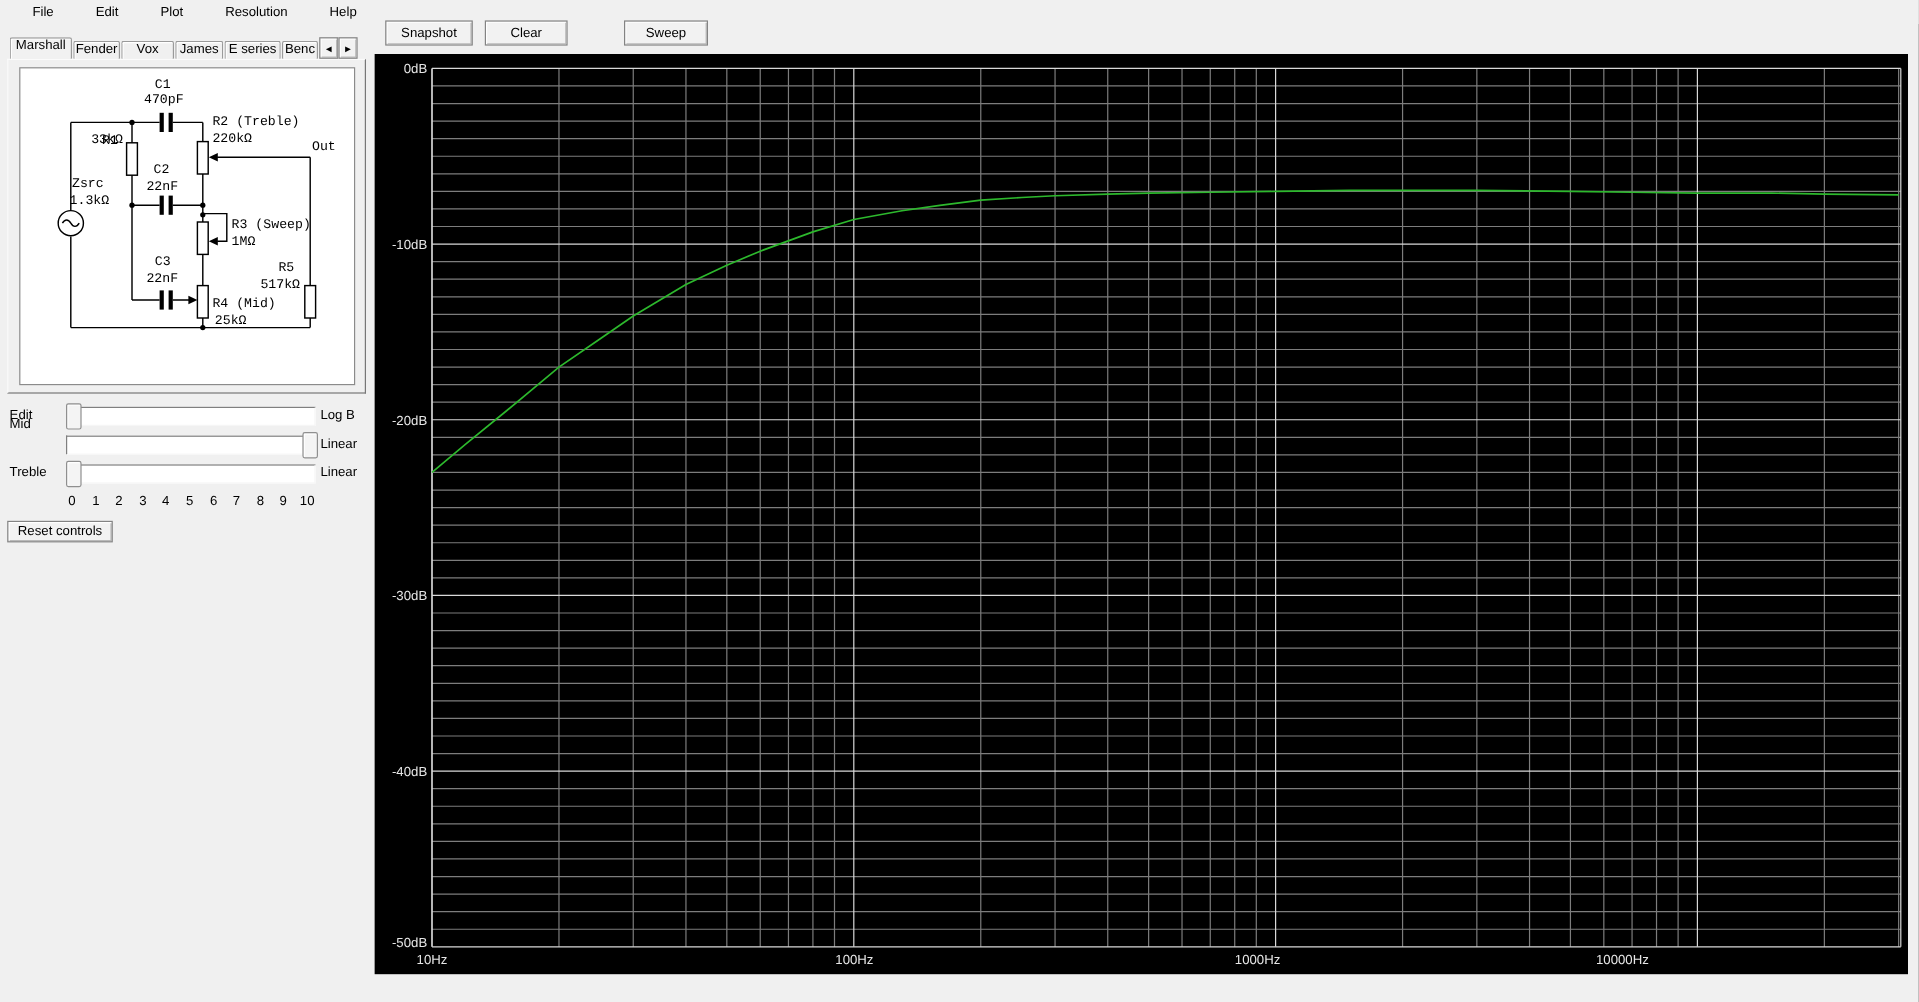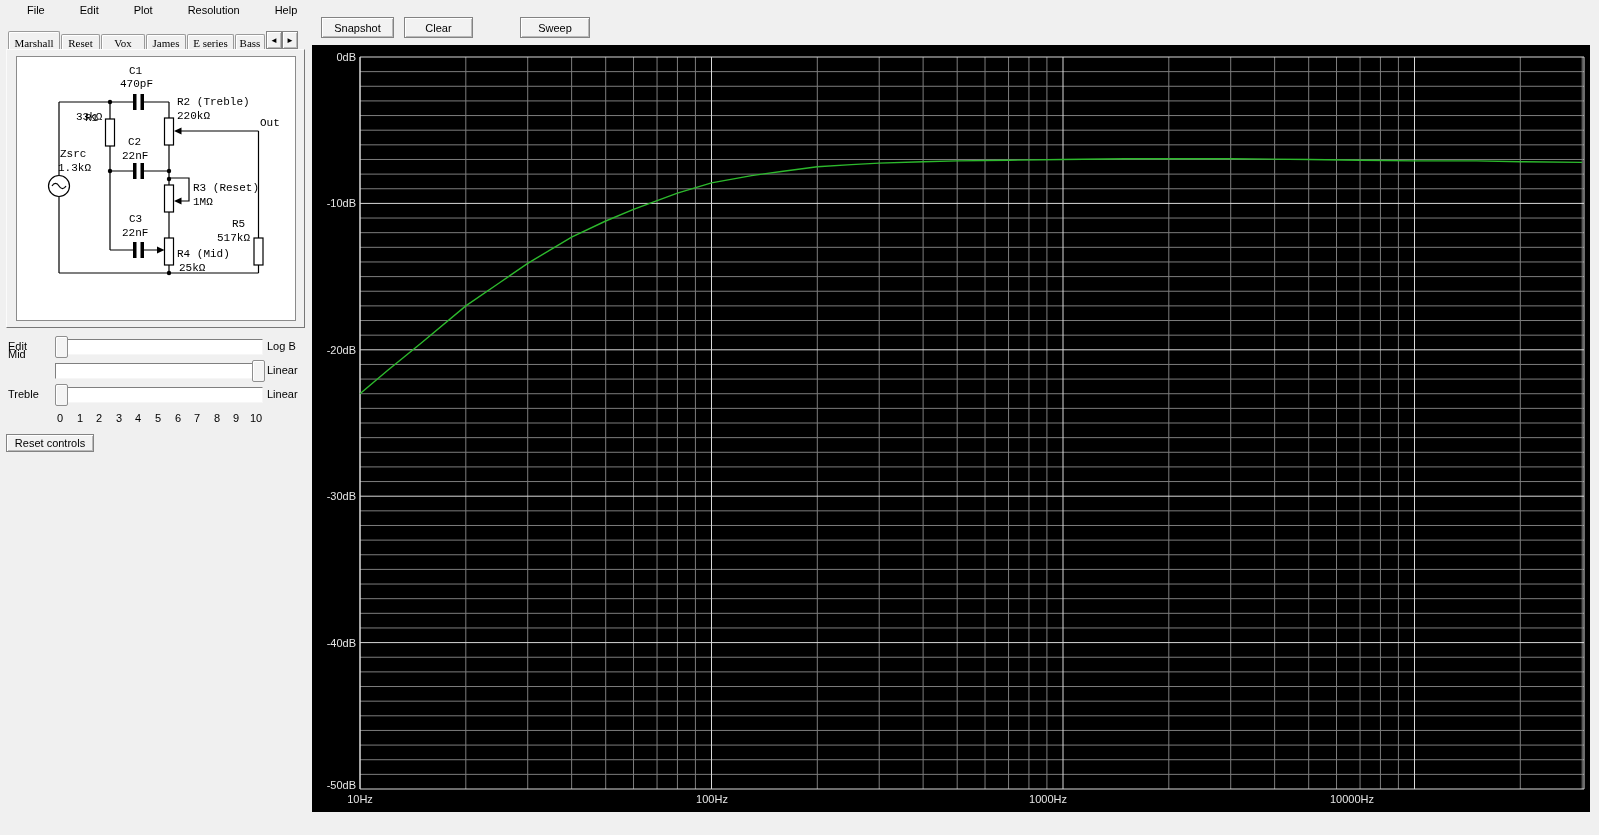--- a/index.html
+++ b/index.html
@@ -9,22 +9,22 @@
   
   #menubar{position:absolute;left:0;top:0;width:100%;height:20px;display:flex;align-items:center;background:#f0f0f0;}
   .menu-item{padding:3px 8px 4px 8px;cursor:default;margin-left:19px;}
   
   .btn{position:absolute;box-sizing:border-box;background:#f2f2f2;border:1px solid #838383;
        box-shadow:inset 1px 1px 0 #ffffff, inset -1px -1px 0 #b9b9b9;
        display:flex;align-items:center;justify-content:center;font-size:11px;cursor:default;white-space:nowrap;}
   
   #tabstrip{position:absolute;left:8px;top:31px;height:18px;display:flex;align-items:flex-end;z-index:4;}
   .tab{box-sizing:border-box;background:#f0f0f0;border:1px solid #9a9a9a;border-bottom:none;
-       border-radius:2px 2px 0 0;display:flex;align-items:flex-end;justify-content:center;
-       height:15px;margin-right:1px;box-shadow:inset 1px 1px 0 #fff;overflow:hidden;white-space:nowrap;cursor:default;font-family:Liberation Serif, serif;}
+       border-radius:2px 2px 0 0;display:flex;align-items:flex-start;justify-content:center;
+       height:15px;margin-right:1px;box-shadow:inset 1px 1px 0 #fff;overflow:hidden;white-space:nowrap;cursor:default;}
   .tab.active{height:18px;background:#f1f1f1;position:relative;z-index:5;}
   .tabnav{position:absolute;top:31px;width:16px;height:18px;font-size:8px;z-index:6;}
   #tabpage{position:absolute;left:6px;top:49px;width:299px;height:279px;box-sizing:border-box;
            background:#f0f0f0;border:1px solid;border-color:#fbfbfb #777 #777 #fbfbfb;z-index:2;}
   #circuit-panel{position:absolute;left:16px;top:56px;width:278px;height:263px;background:#fff;
                  border:1px solid #8b8b8b;z-index:3;}
   .clabel{position:absolute;font-size:11px;line-height:12px;white-space:nowrap;color:#000;font-family:Liberation Mono, monospace;}
   
   .side-label{position:absolute;font-size:11px;line-height:13px;white-space:nowrap;}
   .slider-track{position:absolute;width:208px;height:16px;background:#fff;box-sizing:border-box;
@@ -51,33 +51,33 @@
 
   <button class="btn" style="left:321px;top:17px;width:73px;height:21px;">Snapshot</button>
   <button class="btn" style="left:404px;top:17px;width:69px;height:21px;">Clear</button>
   <button class="btn" style="left:488px;top:17px;width:70px;height:21px;margin-left:32px;">Sweep</button>
 
   <div id="tabstrip">
       <div class="tab active" style="width:52px">
         <span>Marshall</span>
       </div>
       <div class="tab" style="width:39px">
-        <span>Reset</span>
+        <span>Fender</span>
       </div>
       <div class="tab" style="width:44px">
         <span>Vox</span>
       </div>
       <div class="tab" style="width:40px">
         <span>James</span>
       </div>
       <div class="tab" style="width:47px">
         <span>E series</span>
       </div>
       <div class="tab" style="width:30px">
-        <span>Bass</span>
+        <span>Benc</span>
       </div>
     </div>
   <button class="btn tabnav" style="left:266px;">
     <span>◄</span>
   </button>
   <button class="btn tabnav" style="left:282px;">
     <span>►</span>
   </button>
 
   <div id="tabpage"></div>
@@ -134,21 +134,21 @@
       <span class="clabel" style="left:103px;top:21px">470pF</span>
       <span class="clabel" style="left:160px;top:39px">R2 (Treble)</span>
       <span class="clabel" style="left:160px;top:53px">220kΩ</span>
       <span class="clabel" style="left:68px;top:55px">R1</span>
       <span class="clabel" style="left:59px;top:54px">33kΩ</span>
       <span class="clabel" style="left:111px;top:79px">C2</span>
       <span class="clabel" style="left:105px;top:93px">22nF</span>
       <span class="clabel" style="left:43px;top:91px">Zsrc</span>
       <span class="clabel" style="left:41px;top:105px">1.3kΩ</span>
       <span class="clabel" style="left:243px;top:60px">Out</span>
-      <span class="clabel" style="left:176px;top:125px">R3 (Reset)</span>
+      <span class="clabel" style="left:176px;top:125px">R3 (Sweep)</span>
       <span class="clabel" style="left:176px;top:139px">1MΩ</span>
       <span class="clabel" style="left:112px;top:156px">C3</span>
       <span class="clabel" style="left:105px;top:170px">22nF</span>
       <span class="clabel" style="left:215px;top:161px">R5</span>
       <span class="clabel" style="left:200px;top:175px">517kΩ</span>
       <span class="clabel" style="left:160px;top:191px">R4 (Mid)</span>
       <span class="clabel" style="left:162px;top:205px">25kΩ</span>
     </div>
 
   <div id="sliders">

